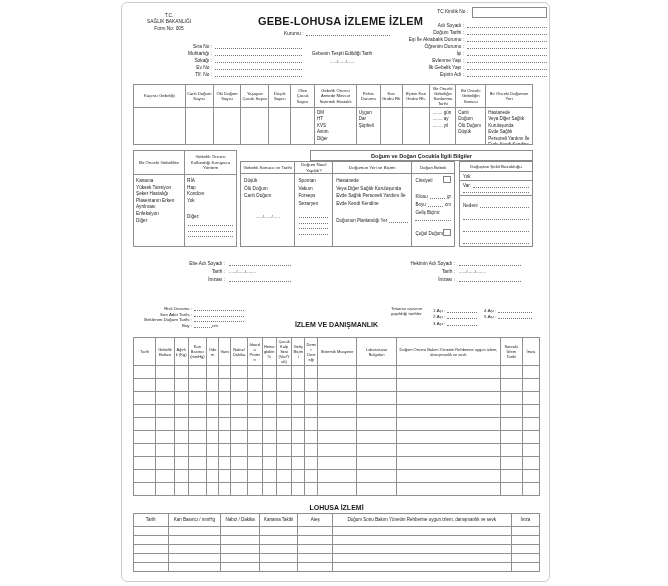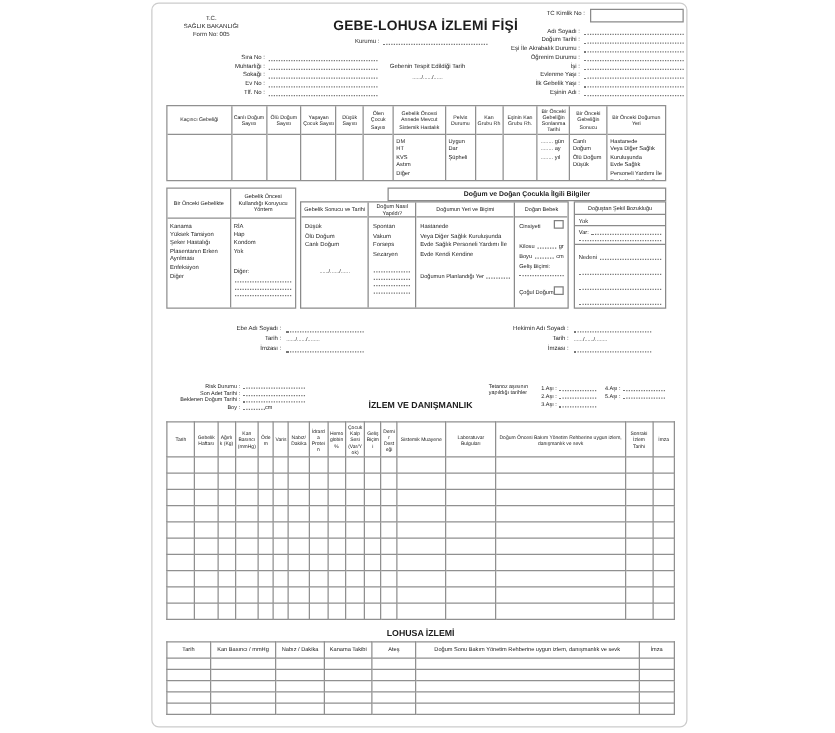--- a/index.html
+++ b/index.html
@@ -81,21 +81,21 @@
 <body>
 
 <div class="paper"></div>
 
 <div class="abs agency" style="left:128px;top:13px;width:82px">
   <div>T.C.</div>
   <div>SAĞLIK BAKANLIĞI</div>
   <div>Form No: 005</div>
 </div>
 
-<div class="abs form-title" style="left:243px;top:15px;width:195px">GEBE-LOHUSA İZLEMİ FİŞİ</div>
+<div class="abs form-title" style="left:243px;top:15px;width:195px">GEBE-LOHUSA İZLEME İZLEM</div>
 
 <div class="abs" style="left:284px;top:31px;width:106px;display:flex;align-items:flex-end">
   <span class="small-label flabel">Kurumu</span>
   <span class="dots fgrow" style="margin-left:3px"></span>
 </div>
 
 <div class="abs" style="left:290px;top:51px;width:104;width:104px;text-align:center;font-size:4.8px">
   <div>Gebenin Tespit Edildiği Tarih</div>
   <div style="margin-top:3px;font-size:4.4px">....../....../......</div>
 </div>

